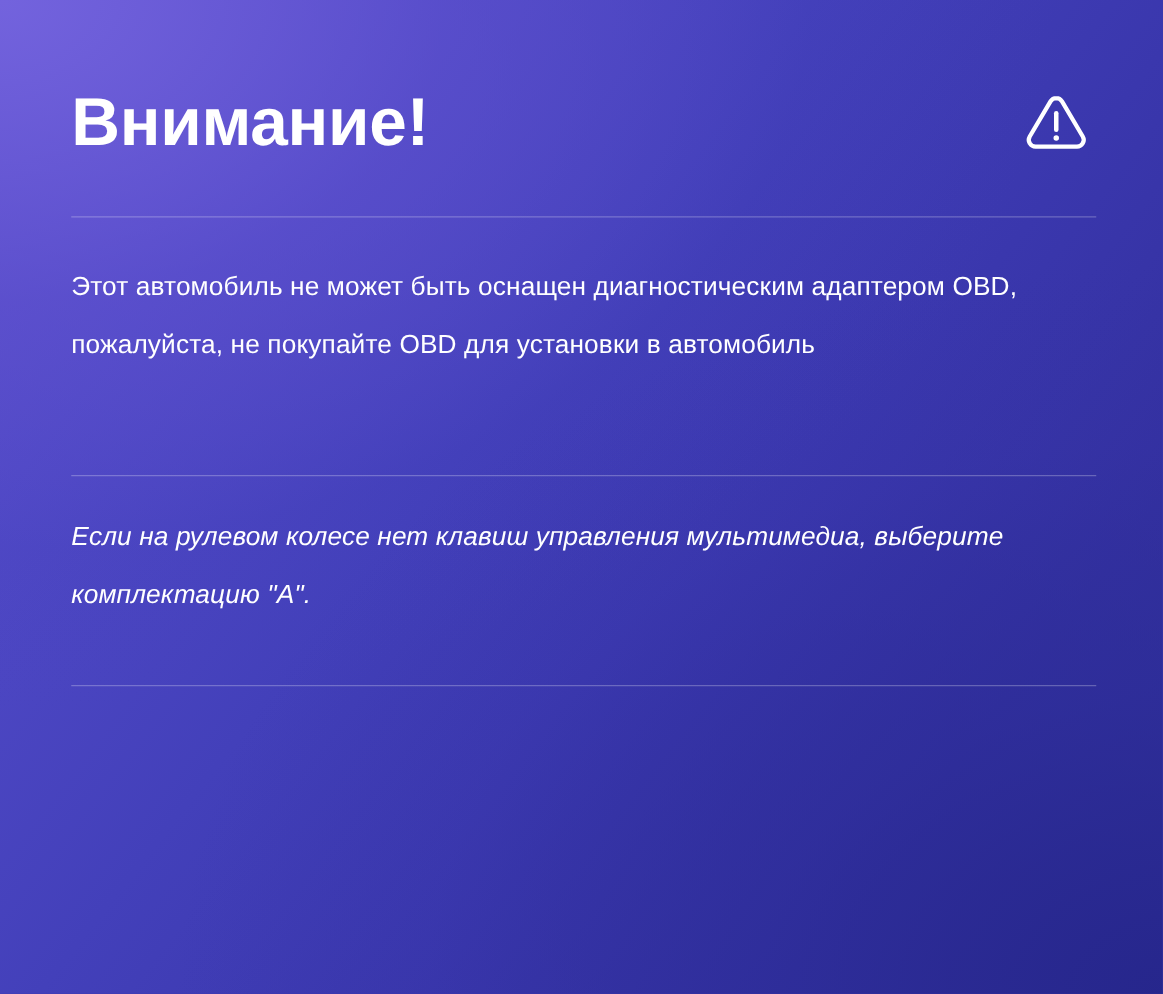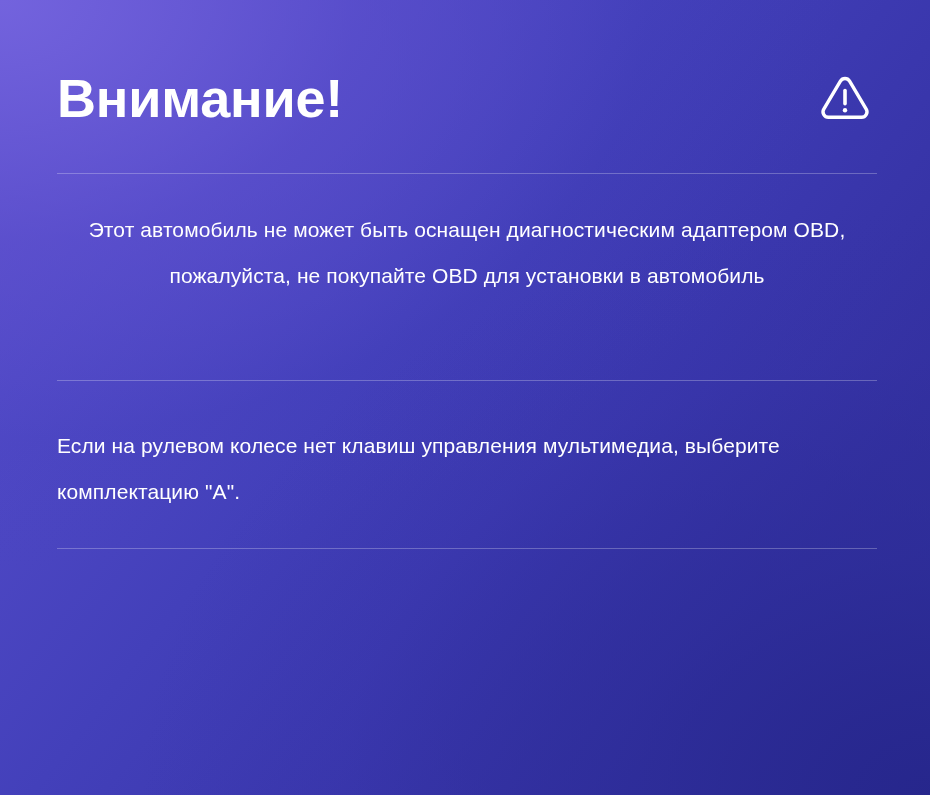--- a/index.html
+++ b/index.html
@@ -94,22 +94,22 @@
     font-size: 21px;
     line-height: 46px;
     font-weight: 400;
     letter-spacing: 0.1px;
   }
 
   .notice-block p {
     margin: 0;
   }
 
-  .block-1 { top: 207px; text-align: center; }
-  .block-2 { top: 423px; }
+  .block-1 { top: 207px; }
+  .block-2 { top: 407px; font-style: italic; }
   .block-3 { top: 588px; }
 
   .justified {
     text-align: justify;
     text-justify: inter-word;
   }
 
   .justified p {
     
     text-align-last: left;

